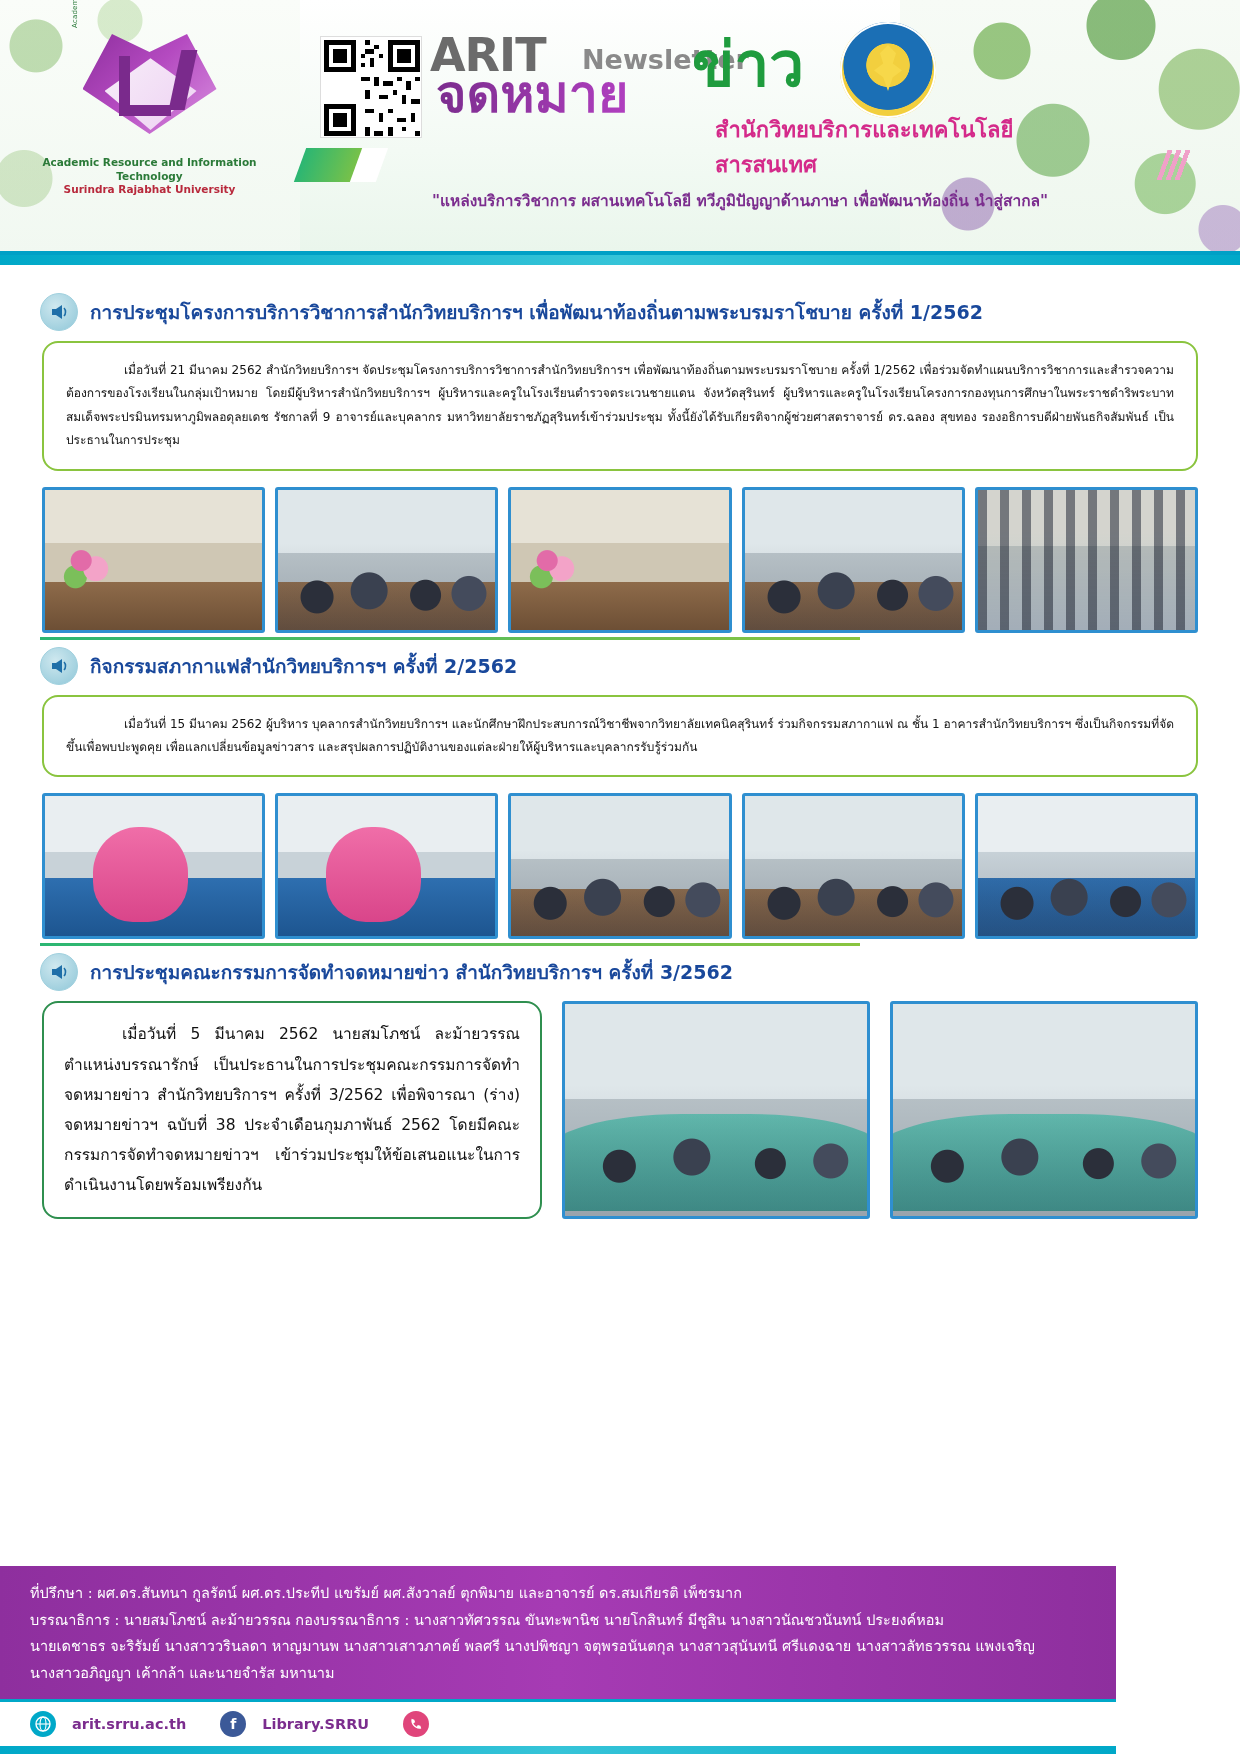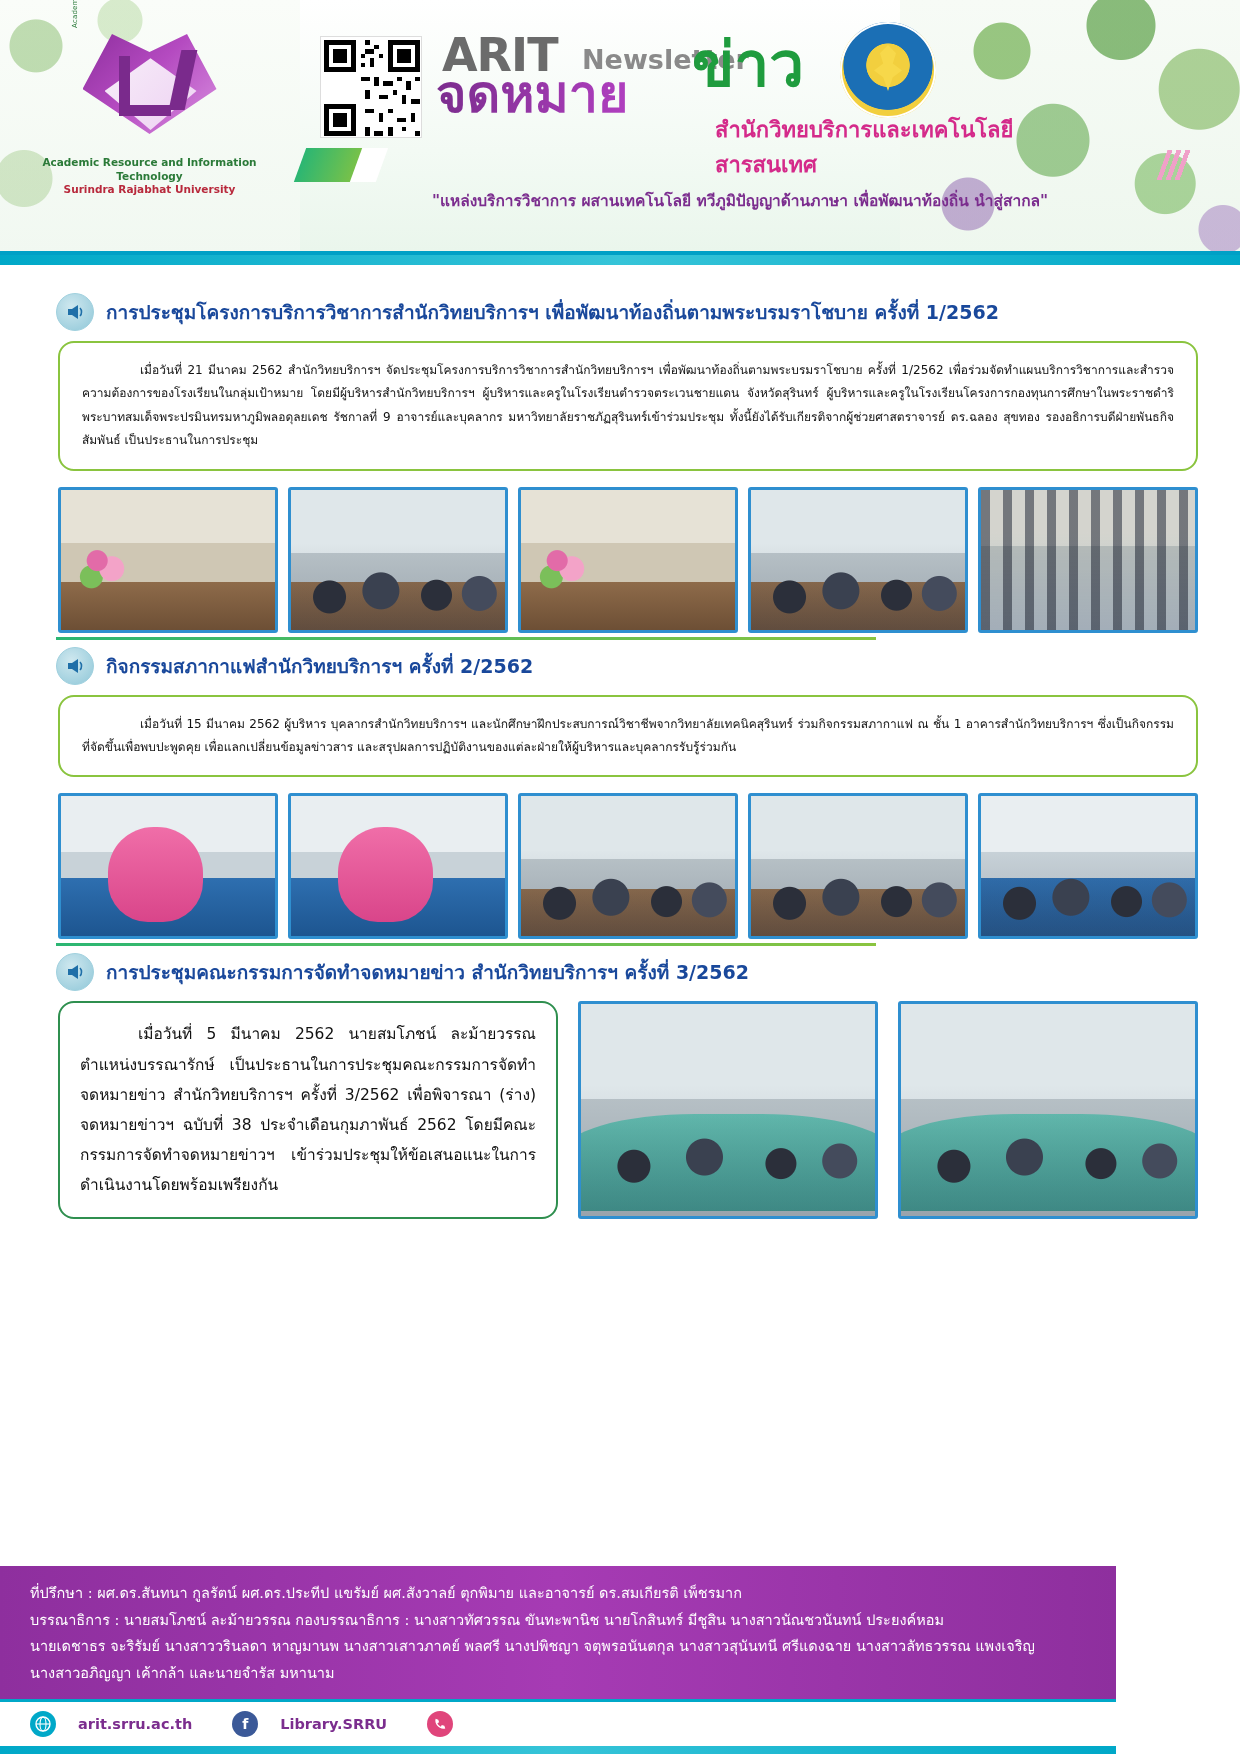--- a/index.html
+++ b/index.html
@@ -80,21 +80,21 @@
     position:absolute; left:320px; top:36px; width:102px; height:102px;
     background:#fff; padding:3px; border:1px solid #ddd;
   }
   .qr svg { display:block; }
 
   .masthead { position:absolute; left:430px; top:26px; width:640px; }
   .arit-line { position:relative; height:60px; }
   .arit {
     font-family:"DejaVu Sans","Liberation Sans",sans-serif;
     font-weight:bold; font-size:46px; color:#6b6b6b;
-    position:absolute; left:12px; top:2px; letter-spacing:-1px;
+    position:absolute; left:0; top:2px; letter-spacing:-1px;
   }
   .newsletter {
     font-size:27px; color:#8a8a8a; position:absolute; left:152px; top:18px;
     font-weight:600;
   }
   .thai-big {
     position:absolute; left:6px; top:42px;
     font-size:52px; font-weight:bold;
     background: linear-gradient(90deg,#7b2d8e,#b03fbf);
     -webkit-background-clip:text; background-clip:text; color:transparent;
@@ -140,21 +140,21 @@
     transform: skewX(-20deg);
   }
   .slogan {
     position:absolute; left:300px; top:188px; width:880px; text-align:center;
     font-size:15.5px; font-weight:bold; color:#7b2d8e;
   }
 
   .teal-strip { height:10px; background: linear-gradient(90deg,#00a8c8,#36c4d8,#00a8c8); }
 
   
-  .content { padding: 14px 26px 0 42px; }
+  .content { padding: 14px 26px 0 26px; }
 
   .section-head {
     display:flex; align-items:center; gap:12px; margin: 14px 0 10px 14px;
     position:relative;
   }
   .spk {
     width:38px; height:38px; border-radius:50%;
     background: radial-gradient(circle at 40% 35%, #cfe8ef, #8fc7d8);
     display:flex; align-items:center; justify-content:center; flex:0 0 auto;
     border:1px solid #9fd0de;
@@ -242,21 +242,21 @@
   .footer {
     position:absolute; left:0; bottom:0; width:1116px;
   }
   .footer-purple {
     background: linear-gradient(90deg,#8e2f9e 0%, #a63bb4 50%, #8e2f9e 100%);
     color:#fff; padding:14px 30px 12px 30px;
   }
   .footer-purple div { font-size:14.5px; line-height:1.85; }
   .footer-bar {
     background:#ffffff; border-top:3px solid #00a8c8;
-    display:flex; align-items:center; gap:22px; padding:9px 30px;
+    display:flex; align-items:center; gap:16px; padding:9px 30px;
   }
   .fi {
     width:26px; height:26px; border-radius:50%;
     display:flex; align-items:center; justify-content:center; color:#fff; font-size:14px; font-weight:bold;
     flex:0 0 auto;
   }
   .fi.web { background:#00a8c8; }
   .fi.fb { background:#3b5998; }
   .fi.ph { background:#e0457b; }
   .footer-bar span.txt { font-size:14.5px; color:#7b2d8e; font-weight:bold; margin-right:18px; }

